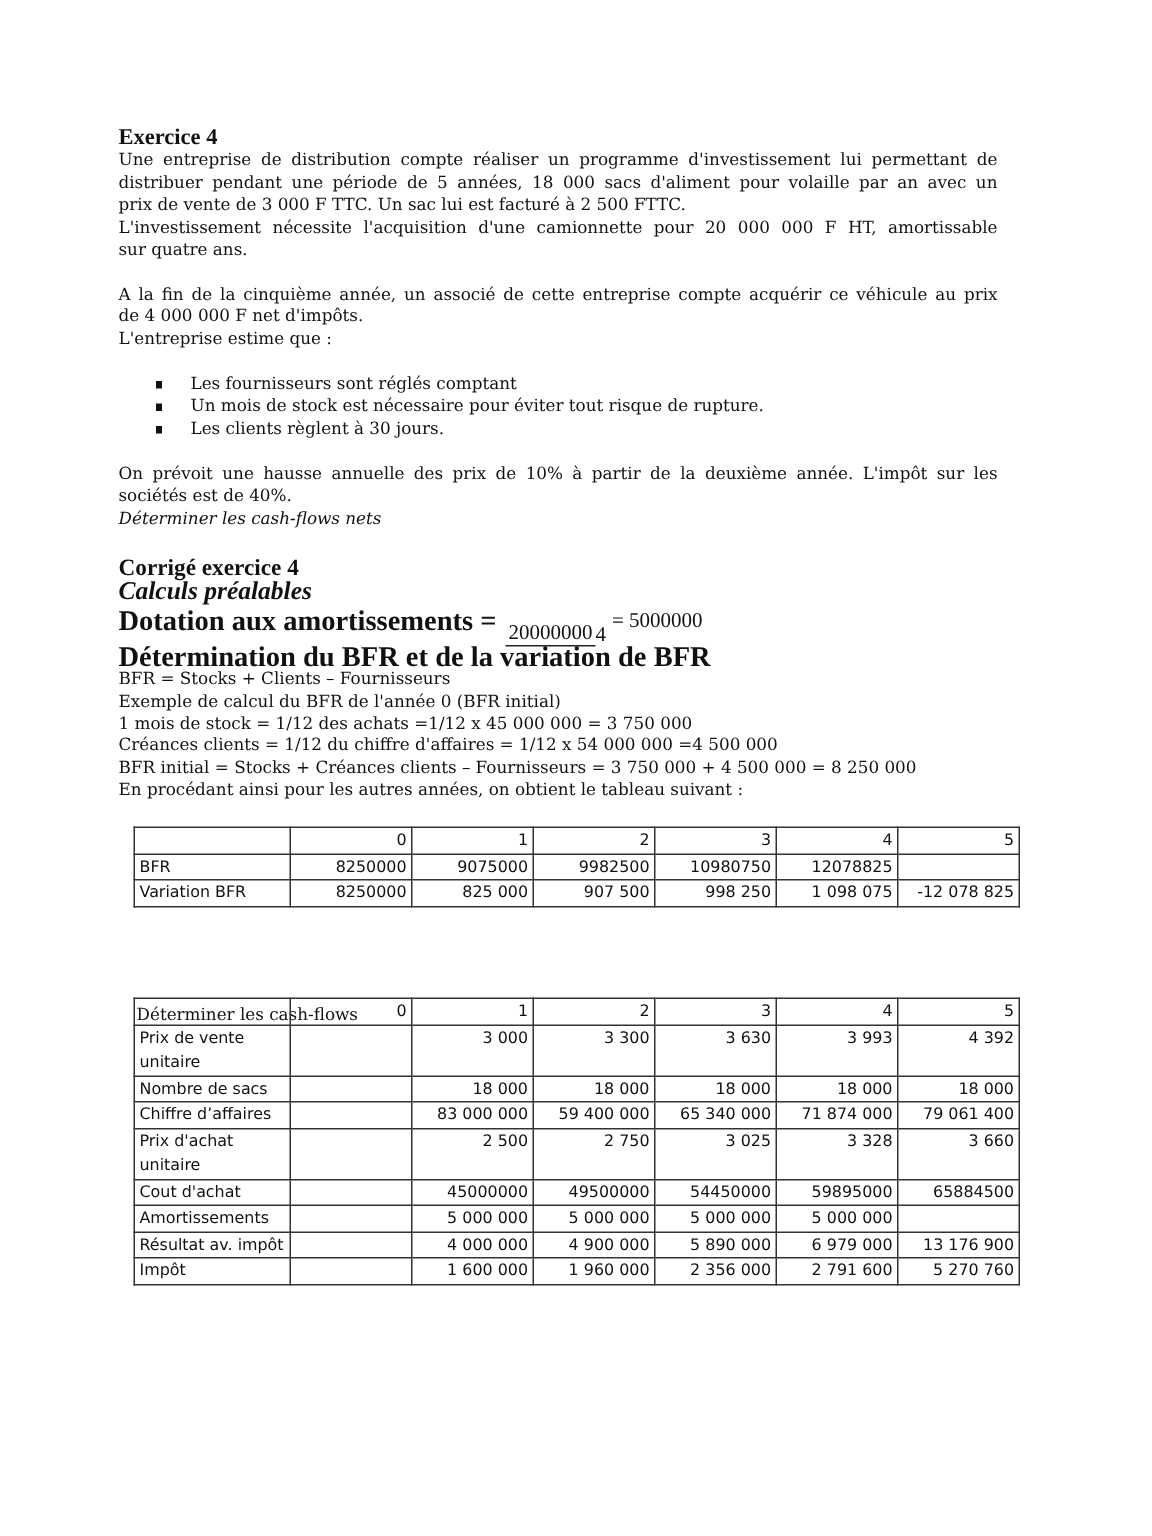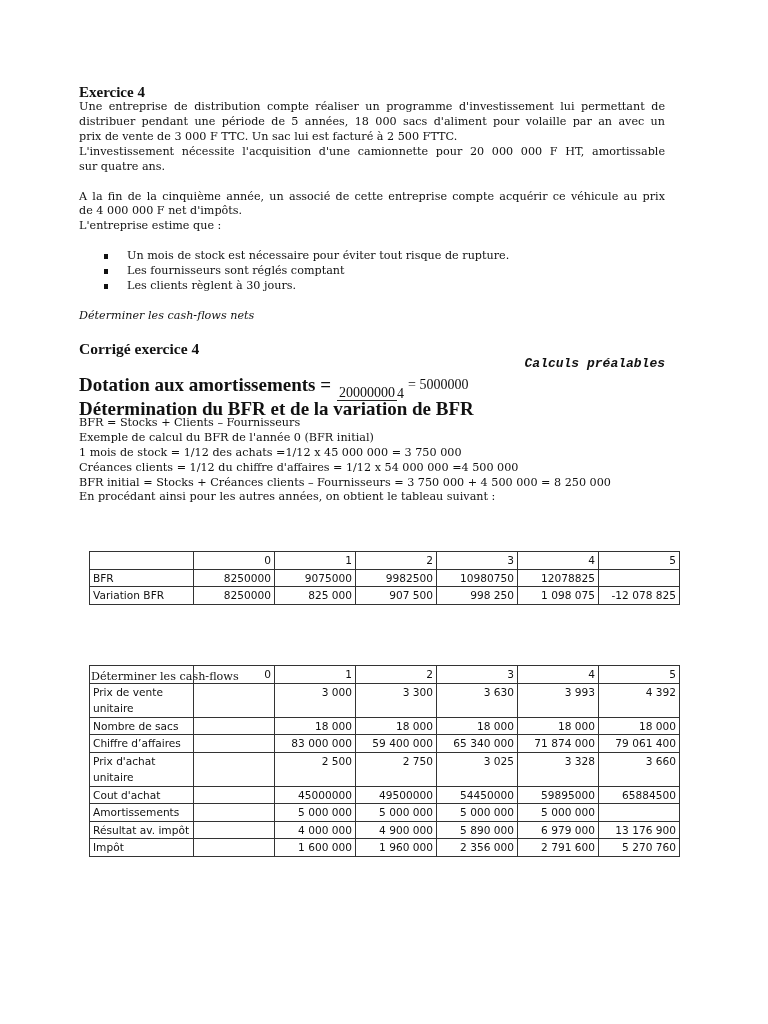--- a/index.html
+++ b/index.html
@@ -5,21 +5,21 @@
   html, body { margin: 0; padding: 0; background: #ffffff; }
   body { width: 768px; height: 1024px; position: relative; overflow: hidden; color: #111; }
   .page { position: absolute; left: 79px; top: 84px; width: 586px; font-family: "DejaVu Serif", serif; font-size: 11.2px; line-height: 14.9px; }
   .serif { font-family: "DejaVu Serif", serif; margin-top: 33px; }
   .h-title { font-family: "Liberation Serif", serif; font-weight: bold; font-size: 15px; line-height: 16px; margin: 0; }
   .h-title2 { font-family: "Liberation Serif", serif; font-size: 15.5px; line-height: 16px; margin: 0; }
   p { margin: 0; text-align: justify; }
   .just { text-align: justify; text-align-last: justify; }
   .gap { height: 15px; }
   .italic { font-style: italic; }
-  .bold-ital { font-family: Liberation Mono, monospace; font-style: italic; font-weight: bold; font-size: 13px; line-height: 14px; text-align: right; }
+  .bold-ital { font-family: Liberation Serif, serif; font-style: italic; font-weight: bold; font-size: 17px; line-height: 14px; }
   .bold-lib { font-family: "Liberation Serif", serif; font-weight: bold; font-size: 19px; }
   ul.bullets { list-style: none; margin: 0; padding: 0; }
   ul.bullets li { position: relative; padding-left: 48px; }
   ul.bullets li::before { content: ""; position: absolute; left: 25px; top: 5px; width: 4px; height: 5px; background: #111; }
   .formula { display: flex; align-items: center; height: 30px; }
   .frac { display: inline-flex; flex-direction: row; align-items: center; font-family: "Liberation Serif", serif; font-size: 14px; margin: 16px 4px 0 6px; }
   .frac .num { border-bottom: 1px solid #222; padding: 0 2px; line-height: 14px; }
   .frac .den { line-height: 14px; }
   .eqres { font-family: "Liberation Serif", serif; font-size: 14px; }
   table.grid { position: absolute; left: 89px; border-collapse: collapse; font-family: "DejaVu Sans", sans-serif; font-size: 10.6px; color: #111; table-layout: fixed; }
@@ -44,25 +44,29 @@
     <p>sur quatre ans.</p>
   </div>
   <div class="gap"></div>
   <div>
     <p class="just">A la fin de la cinquième année, un associé de cette entreprise compte acquérir ce véhicule au prix</p>
     <p>de 4 000 000 F net d'impôts.</p>
   </div>
   <p>L'entreprise estime que :</p>
   <div class="gap"></div>
   <ul class="bullets">
+    <li>Les fournisseurs sont réglés comptant</li>
     <li>Un mois de stock est nécessaire pour éviter tout risque de rupture.</li>
-    <li>Les fournisseurs sont réglés comptant</li>
     <li>Les clients règlent à 30 jours.</li>
   </ul>
   <div class="gap"></div>
+  <div>
+    <p class="just">On prévoit une hausse annuelle des prix de 10% à partir de la deuxième année. L'impôt sur les</p>
+    <p>sociétés est de 40%.</p>
+  </div>
   <p class="italic">Déterminer les cash-flows nets</p>
   <div style="height:17px"></div>
 
   <h2 class="h-title2">Corrigé exercice 4</h2>
   <div class="bold-ital">Calculs préalables</div>
   <div class="formula">
     <span class="bold-lib">Dotation aux amortissements =</span>
     <span class="frac">
       <span class="num">20000000</span>
       <span class="den">4</span>

